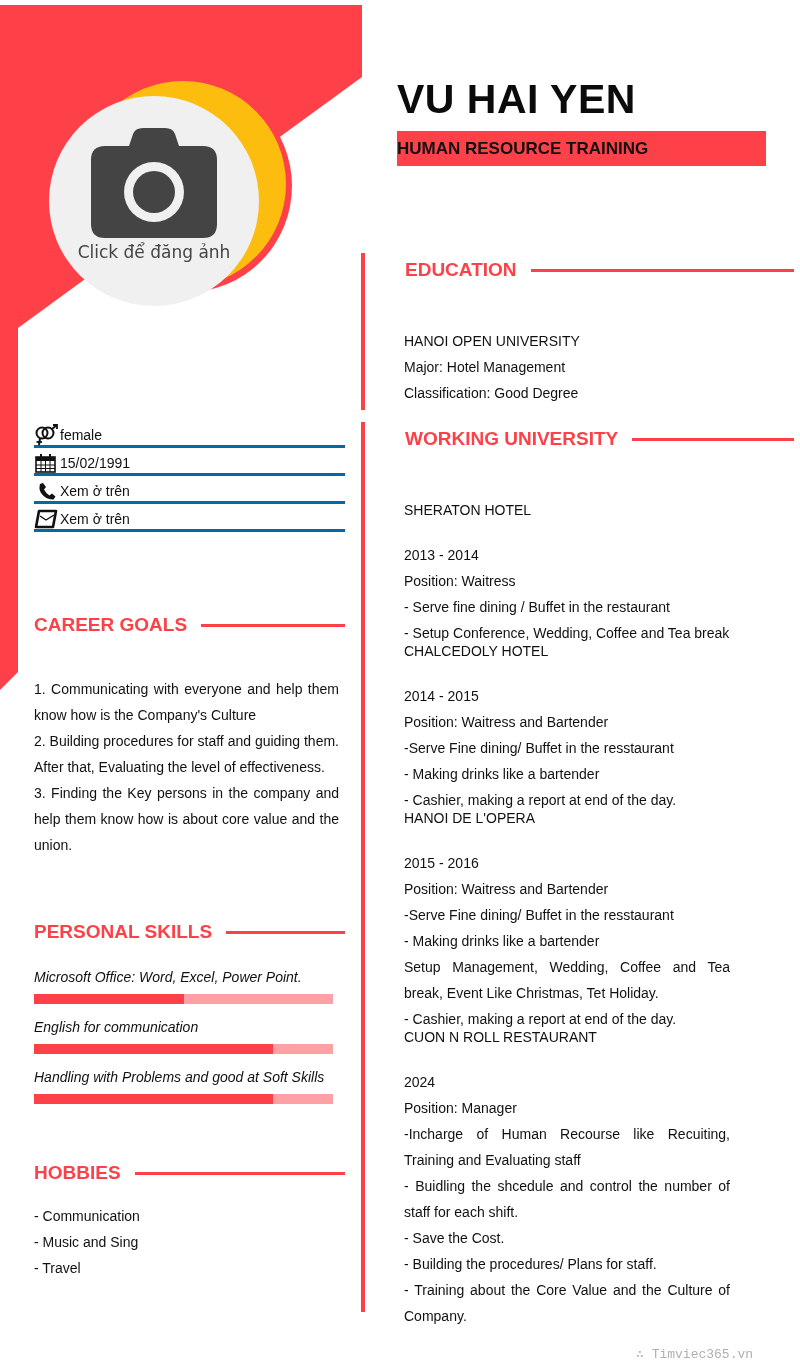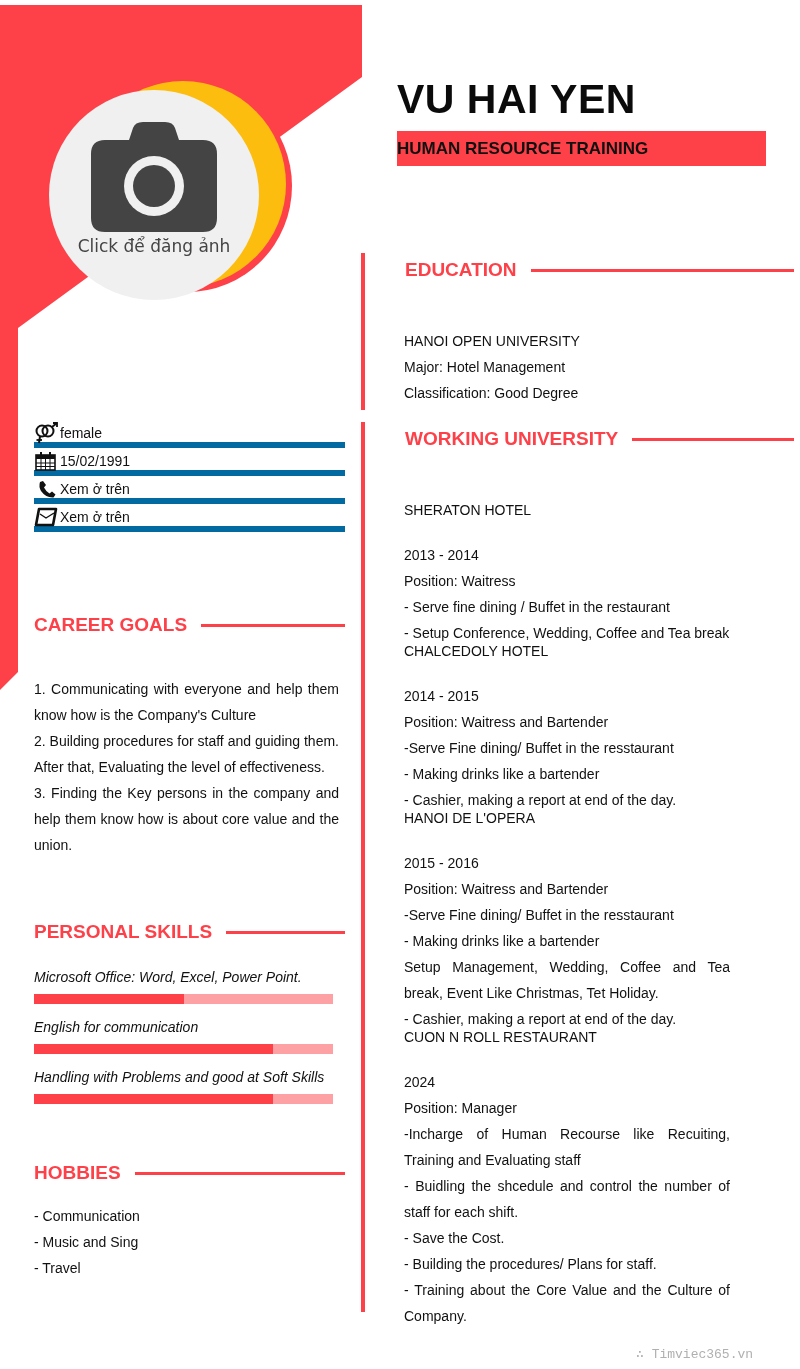--- a/index.html
+++ b/index.html
@@ -4,36 +4,36 @@
   <style>
     * { margin: 0; padding: 0; box-sizing: border-box; }
     html, body { width: 800px; height: 1369px; background: #ffffff; overflow: hidden; }
     body { position: relative; font-family: "Liberation Sans", "DejaVu Sans", sans-serif; color: #111; }
 
     .deco { position: absolute; left: 0; top: 0; width: 800px; height: 1369px; pointer-events: none; }
 
     .avatar-wrap { position: absolute; left: 48px; top: 78px; width: 245px; height: 215px; }
     .avatar-back { position: absolute; left: 34px; top: 2px; width: 210px; height: 212px; border-radius: 50%; background: #fe4149; }
     .avatar-yellow { position: absolute; left: 32px; top: 3px; width: 206px; height: 206px; border-radius: 50%; background: #fdbd0f; }
-    .avatar { position: absolute; left: 1px; top: 12px; width: 210px; height: 210px; border-radius: 50%; background: #f0f0f0; cursor: pointer; }
+    .avatar { position: absolute; left: 1px; top: 18px; width: 210px; height: 210px; border-radius: 50%; background: #f0f0f0; cursor: pointer; }
     .avatar .cam { position: absolute; left: 42px; top: 32px; width: 126px; height: 110px; }
     .avatar .cap { position: absolute; left: 0; width: 210px; top: 146px; text-align: center; font-family: "DejaVu Sans", sans-serif; font-size: 17px; color: #444; }
 
     .name { position: absolute; left: 397px; top: 76px; font-size: 41px; font-weight: 700; letter-spacing: 0.5px; color: #0b0b0b; }
     .title-bar { position: absolute; left: 397px; top: 131px; width: 369px; height: 35px; background: #fe4149; }
     .title-bar span { position: absolute; left: 0; top: 8px; font-size: 17px; font-weight: 700; color: #111; }
 
     .vline { position: absolute; left: 361px; width: 4px; background: #fe4149; }
 
     .sec-head { position: absolute; display: flex; align-items: center; }
     .sec-head .t { color: #fe4149; font-weight: 700; font-size: 19px; white-space: nowrap; }
     .sec-head .rule { flex: 1; height: 3px; background: #fe4149; margin-left: 14px; }
 
     .info { position: absolute; left: 34px; top: 420px; width: 311px; }
-    .info-row { height: 28px; border-bottom: 6px solid #0369a1; display: flex; align-items: center; font-size: 14px; padding-top: 4px; }
+    .info-row { height: 28px; border-bottom: 3px solid #0369a1; display: flex; align-items: center; font-size: 14px; padding-top: 4px; }
     .info-row .ic { width: 26px; height: 20px; display: flex; align-items: center; justify-content: flex-start; }
     .info-row .ic svg { display: block; }
 
     .para { position: absolute; font-size: 14px; line-height: 26px; color: #111; }
     .justify { text-align: justify; }
     .b { font-weight: 400; margin-top: 19px; }
 
     .skill { position: absolute; left: 34px; width: 299px; font-style: italic; }
     .skill .lbl { font-size: 14px; line-height: 20px; }
     .skill .bar { margin-top: 7px; height: 10px; background: #fea1a4; position: relative; }

